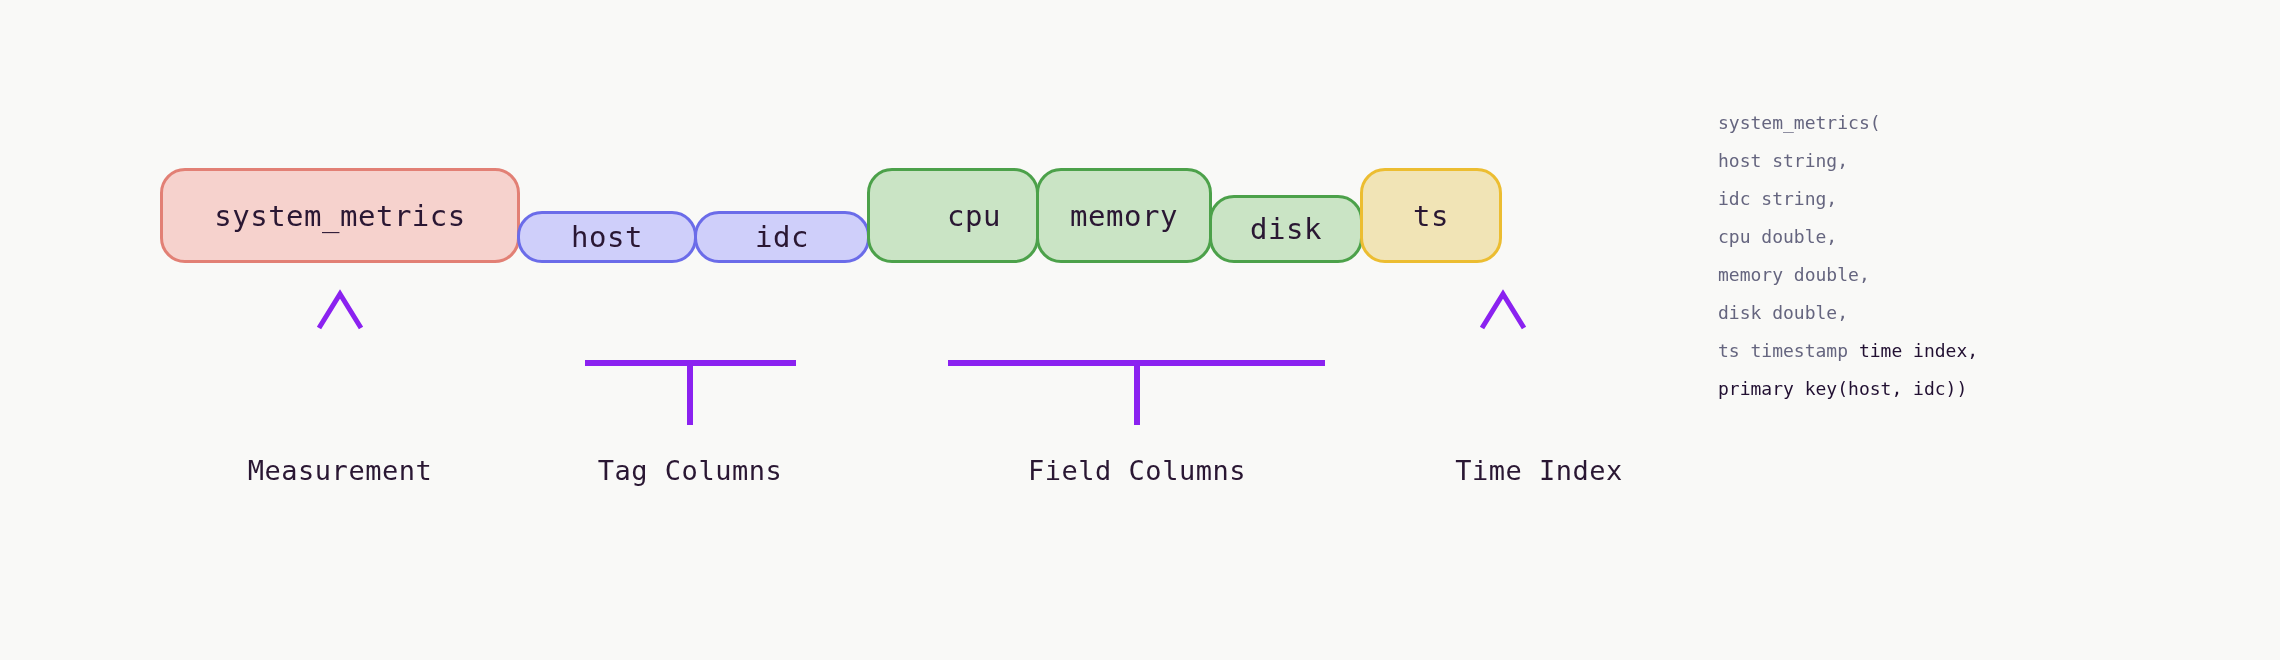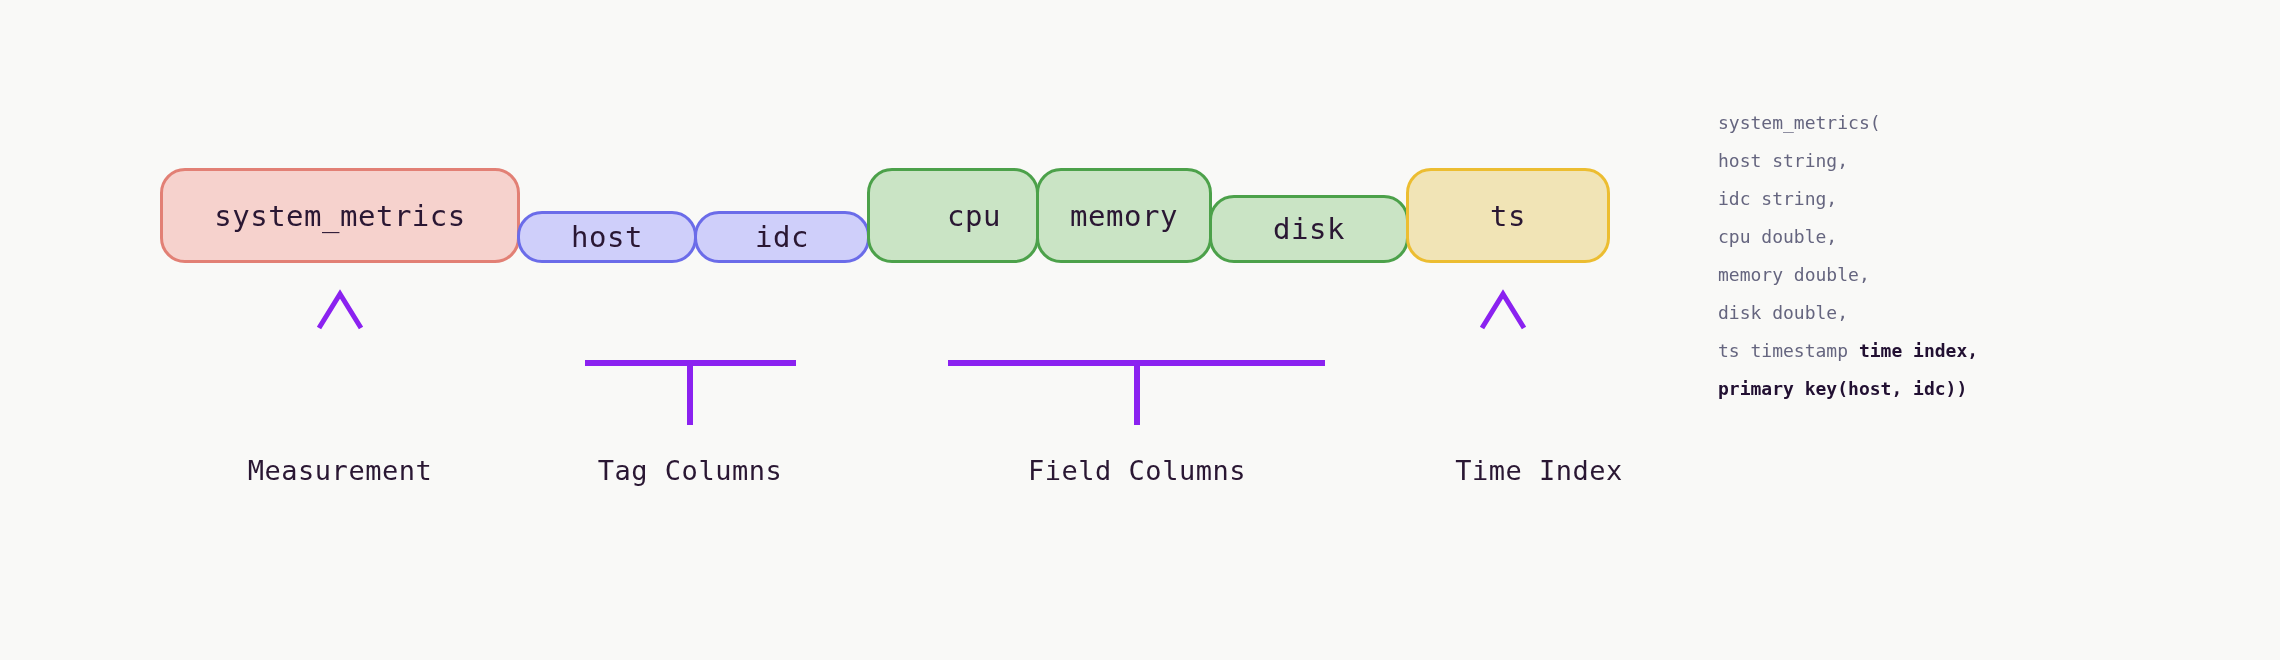--- a/index.html
+++ b/index.html
@@ -66,21 +66,21 @@
     letter-spacing:2px;
     margin-bottom:26px;
     white-space:nowrap;
   }
   .ddl-body{
     font-size:18px;
     line-height:38px;
     color:#65657f;
     white-space:pre;
   }
-  .ddl-body .kw{color:#221032;font-weight:bold;}
+  .ddl-body .kw{color:#221032;font-weight:normal;}
 </style>
 </head>
 <body>
 
 <div id="stage">
 
   <div class="schema-row" id="schema-row">
       <div class="cell measurement" style="width: 360px;">
         <span>system_metrics</span>
       </div>
@@ -89,24 +89,24 @@
       </div>
       <div class="cell tag" style="width: 176px;">
         <span>idc</span>
       </div>
       <div class="cell field" style="width: 172px; padding-left: 42px;">
         <span>cpu</span>
       </div>
       <div class="cell field" style="width: 176px;">
         <span>memory</span>
       </div>
-      <div class="cell field" style="width: 200px; margin-top: 27px;">
+      <div class="cell field" style="width: 154px; margin-top: 27px;">
         <span>disk</span>
       </div>
-      <div class="cell time" style="width: 204px;">
+      <div class="cell time" style="width: 142px;">
         <span>ts</span>
       </div>
     </div>
 
   <svg class="ann-svg" id="ann-svg" viewBox="0 0 2280 660">
     <defs>
       <linearGradient id="gradUp" x1="0" y1="1" x2="0" y2="0">
         <stop offset="0%" stop-color="#efe0fd"></stop>
         <stop offset="45%" stop-color="#b978f5"></stop>
         <stop offset="100%" stop-color="#8b22f0"></stop>

